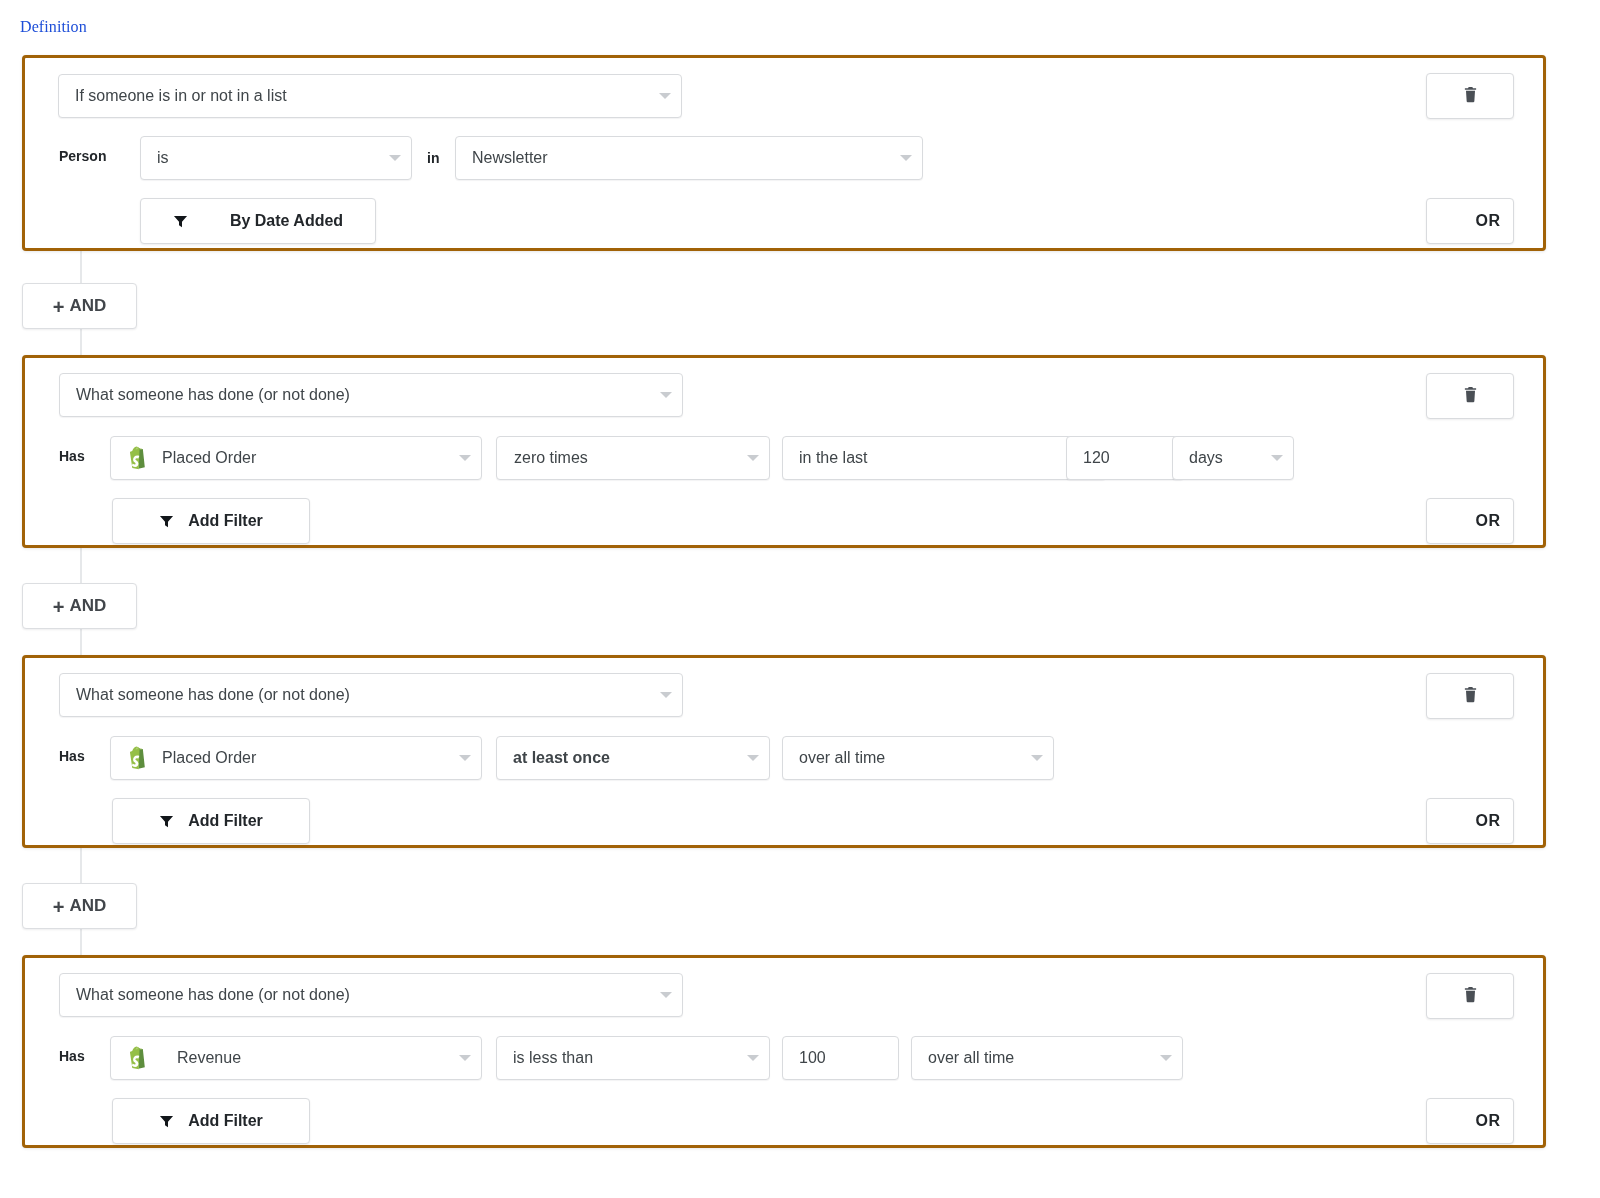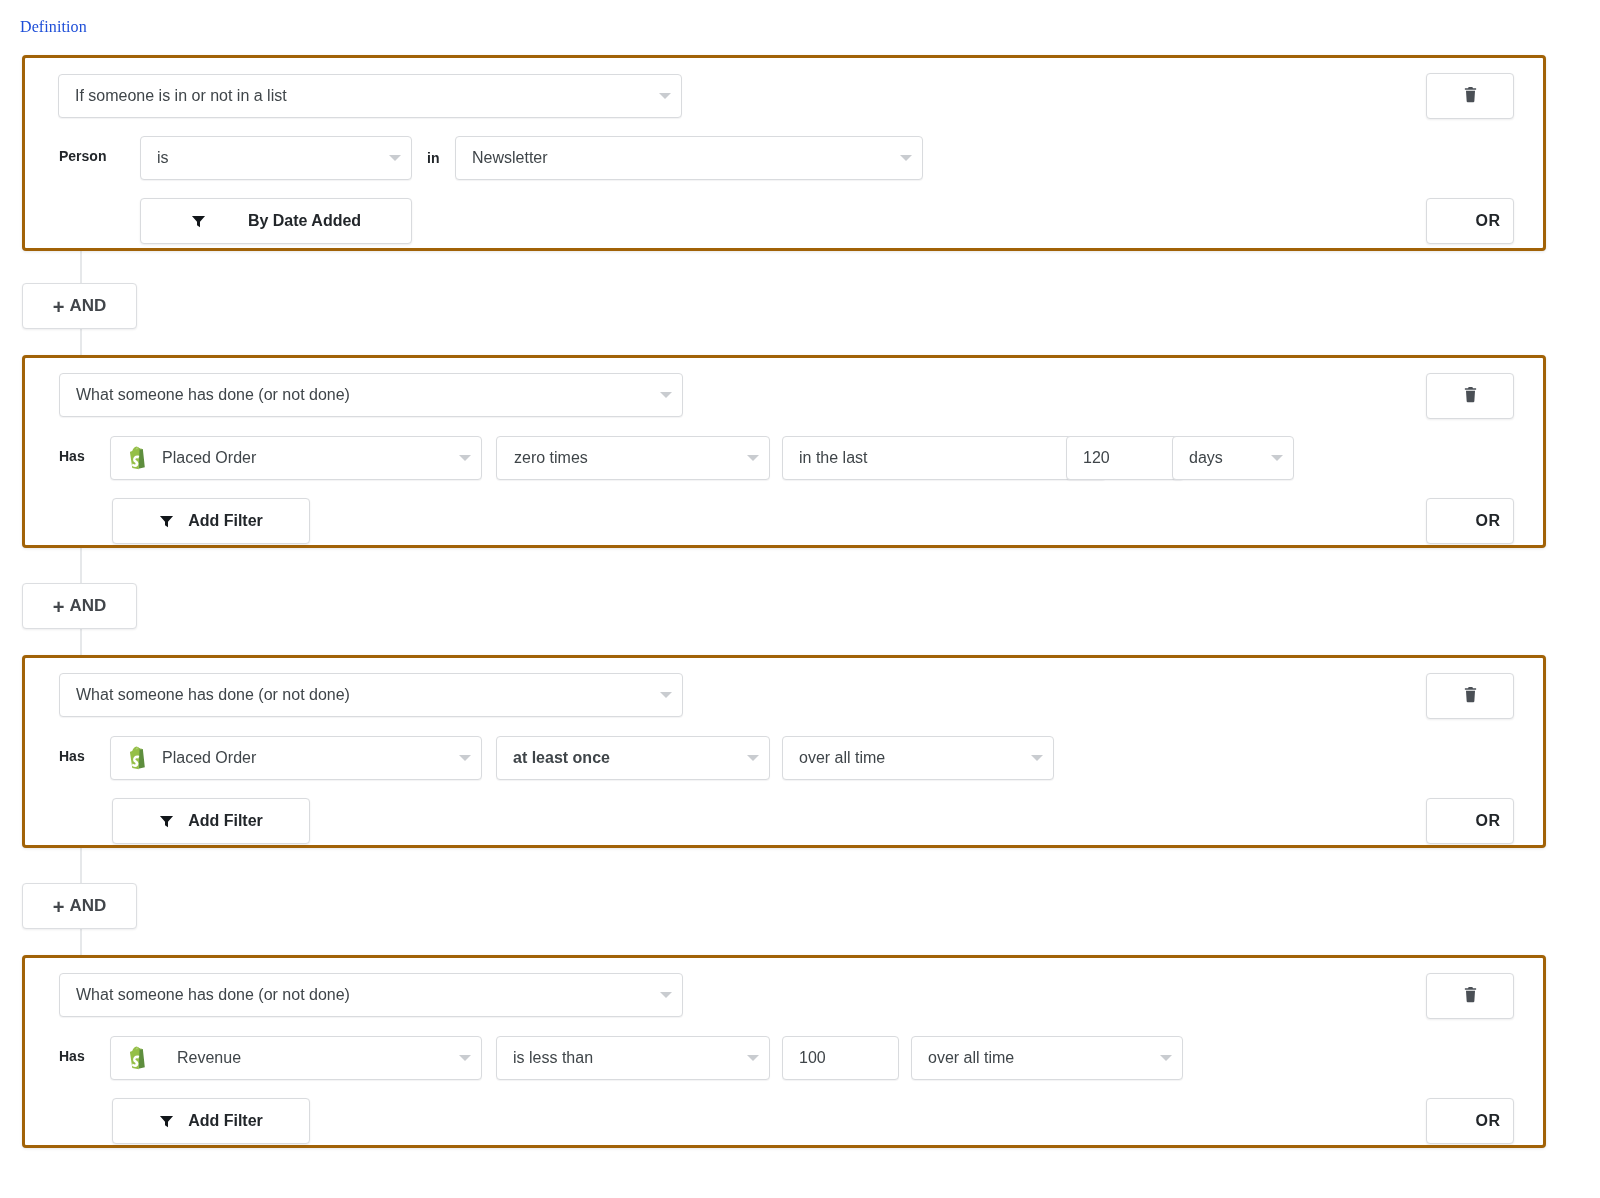--- a/index.html
+++ b/index.html
@@ -166,21 +166,21 @@
       <span class="caret"></span>
     </div>
 
     <div class="inline-label" style="left:402px;top:78px;">in</div>
 
     <div class="field" style="left:430px;top:78px;width:468px;">
       <span class="fv">Newsletter</span>
       <span class="caret"></span>
     </div>
 
-    <div class="btn" style="left:115px;top:140px;width:272px;height:46px;gap:28px;">
+    <div class="btn" style="left:115px;top:140px;width:236px;height:46px;gap:28px;">
       <span class="funnel">
         <svg width="15" height="15" viewBox="0 0 16 16">
             <path d="M1 2h14l-5.4 6.2V14l-3.2-1.9V8.2z" fill="#12161a"></path>
           </svg>
       </span>
       <span>By Date Added</span>
     </div>
 
     <div class="btn btn-trash" style="left:1401px;top:15px;">
       <span>

